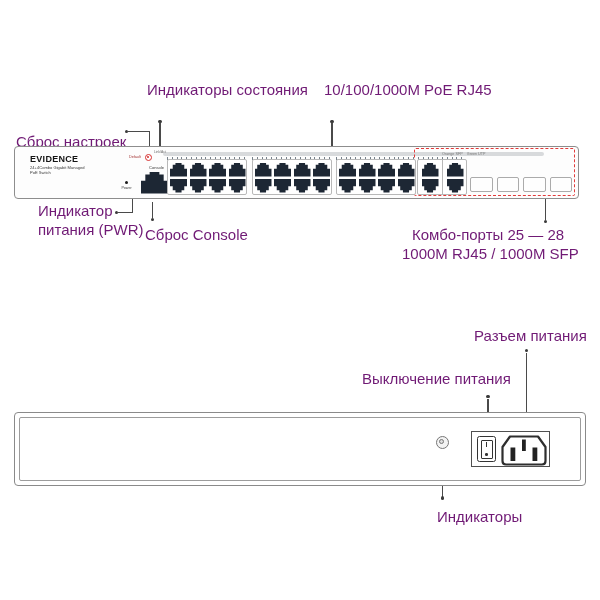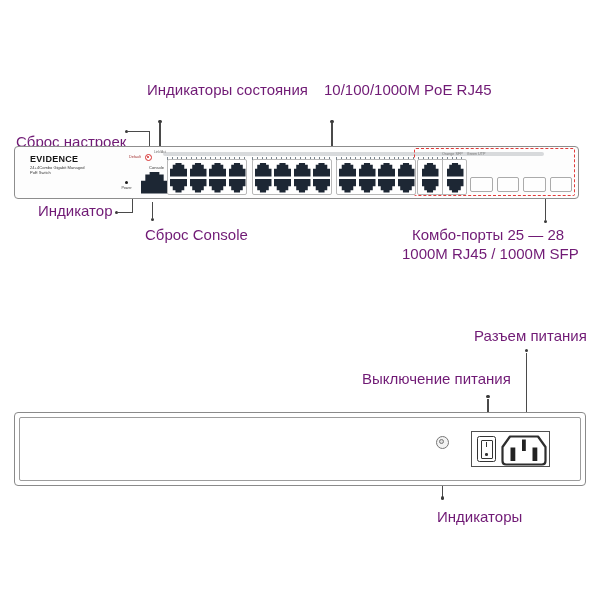--- a/index.html
+++ b/index.html
@@ -73,20 +73,21 @@
     <div>Индикаторы состояния</div>
   </div>
   <div class="label" style="left:324px;top:81px;">
     <div>10/100/1000M PoE RJ45</div>
   </div>
   <div class="label" style="left:16px;top:121px;margin-top:12px;">
     <div>Сброс настроек</div>
   </div>
   <div class="label" style="left:38px;top:202px;">
     <div>Индикатор</div>
+    <div>питания (PWR)</div>
   </div>
   <div class="label" style="left:145px;top:226px;">
     <div>Сброс Console</div>
   </div>
   <div class="label" style="left:402px;top:226px;">
     <div style="margin-left:10px;">Комбо-порты 25 — 28</div>
     <div>1000M RJ45 / 1000M SFP</div>
   </div>
 
   <div class="dot" style="left:124.5px;top:129.5px;"></div>

